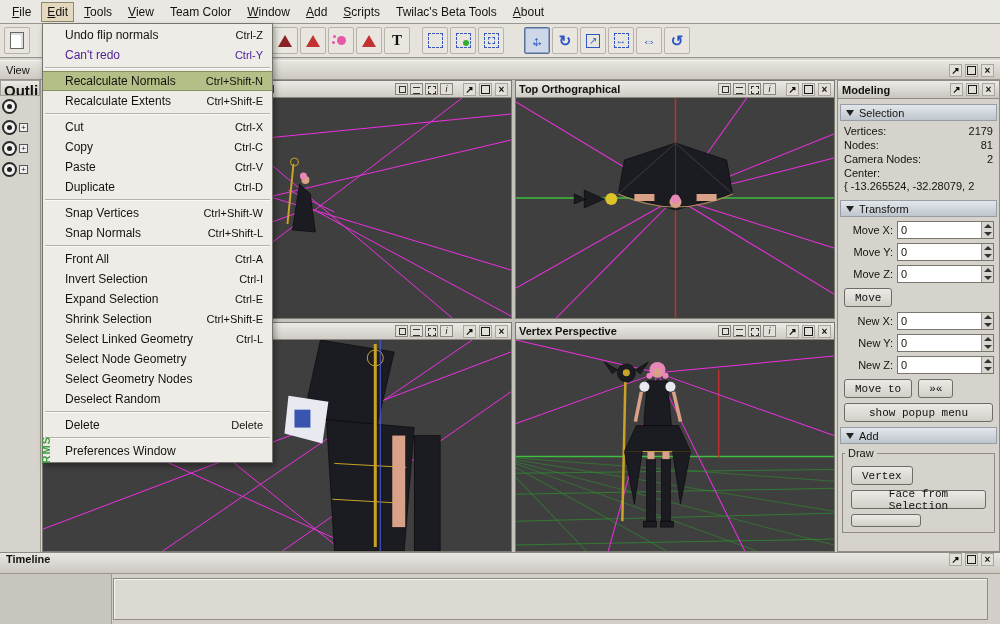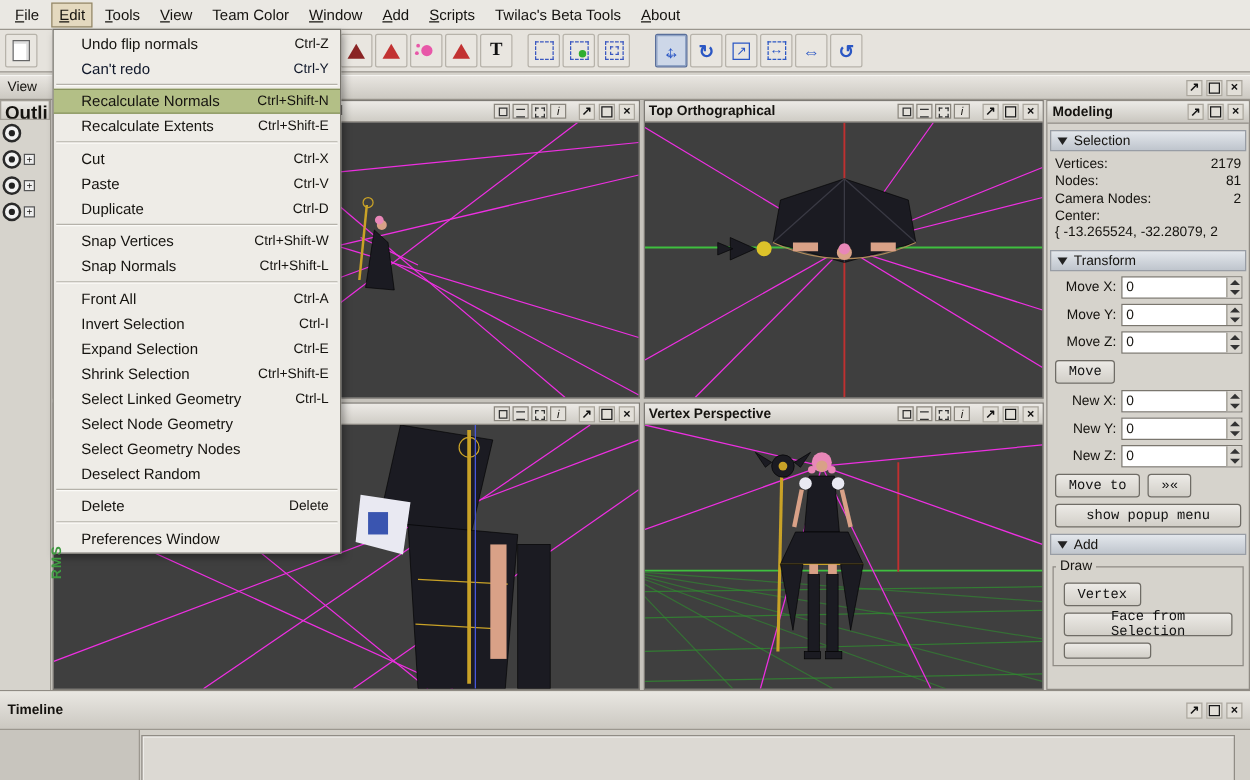--- a/index.html
+++ b/index.html
@@ -130,34 +130,34 @@
   .btn{display:inline-flex;align-items:center;justify-content:center;height:19px;padding:0 10px;
        font-size:11px;font-family:Liberation Mono, monospace;background:linear-gradient(#eceae6,#d2cfc8);
        border:1px solid #6f6c66;border-radius:3px;color:#111}
   .btn.wide{flex:1}
   .btn.clipped{height:13px;width:70px;overflow:hidden}
   fieldset.group{border:1px solid #8f8b84;margin:2px 4px;padding:2px 2px 0}
   fieldset.group legend{font-size:11px;padding:0 3px}
 
   
   .timeline{position:absolute;left:0;top:552px;width:1000px;height:72px;border-top:1px solid #8f8b84;background:#d2cfc8}
-  .tl-titlebar{height:31px;display:flex;align-items:center;padding:0 6px;
+  .tl-titlebar{height:21px;display:flex;align-items:flex-start;padding:0 6px;
                background:linear-gradient(#e9e7e2,#cbc8c1);border-bottom:1px solid #9b978f;
                font-weight:bold;font-size:11px}
   .tl-content{position:relative;height:54px}
   .tl-left{position:absolute;left:0;top:0;width:112px;height:100%;background:#c8c5be;border-right:1px solid #9b978f}
   .tl-track{position:absolute;left:113px;top:4px;right:12px;height:42px;background:#dcd9d3;
             border:1px solid #908c85;box-shadow:inset 1px 1px 0 rgba(255,255,255,.7)}
 
   
   .edit-menu{position:absolute;left:42px;top:23px;width:231px;background:#eeece7;
              border:1px solid #76736c;box-shadow:2px 3px 6px rgba(0,0,0,.35);z-index:50;padding:1px 0}
   .m-item{display:flex;align-items:center;height:20px;padding:0 9px 0 22px;font-size:12px}
   .m-item.highlight{background:#b3bf86;border-top:1px solid #87935e;border-bottom:1px solid #87935e}
-  .m-item.disabled,.m-item.disabled .m-short{color:#0f172a}
+  .m-item.disabled,.m-item.disabled .m-short{color:#4c1d95}
   .m-short{margin-left:auto;padding-left:18px;font-size:11px}
   .m-label.u{text-decoration:underline}
   .m-arrow{width:0;height:0;border-top:4px solid transparent;border-bottom:4px solid transparent;
            border-left:6px solid #222;margin-left:auto}
   .m-sep{height:0;border-top:1px solid #b5b2aa;border-bottom:1px solid #fbfaf7;margin:2px 2px}
 </style>
 </head>
 <body>
 
 <div class="menubar" id="menubar">
@@ -602,20 +602,24 @@
     <div class="m-item">
       <span class="m-label">Recalculate Extents</span>
       <span class="m-short">Ctrl+Shift-E</span>
     </div>
     <div class="m-sep"></div>
     <div class="m-item">
       <span class="m-label">Cut</span>
       <span class="m-short">Ctrl-X</span>
     </div>
     <div class="m-item">
+      <span class="m-label">Copy</span>
+      <span class="m-short">Ctrl-C</span>
+    </div>
+    <div class="m-item">
       <span class="m-label">Paste</span>
       <span class="m-short">Ctrl-V</span>
     </div>
     <div class="m-item">
       <span class="m-label">Duplicate</span>
       <span class="m-short">Ctrl-D</span>
     </div>
     <div class="m-sep"></div>
     <div class="m-item">
       <span class="m-label">Snap Vertices</span>

